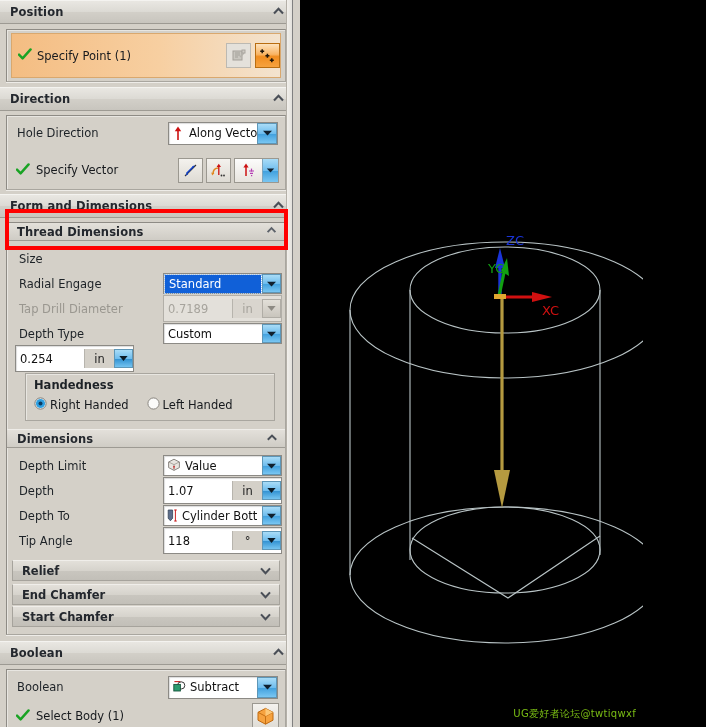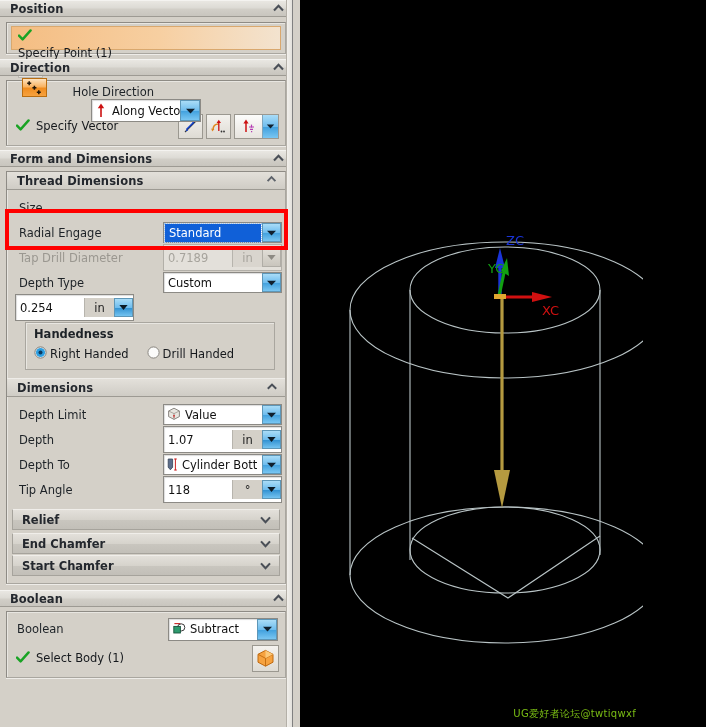--- a/index.html
+++ b/index.html
@@ -27,21 +27,21 @@
   }
   .panel-scroll-strip {
     position: absolute; right: 0; top: 0; width: 6px; height: 727px;
     background: linear-gradient(to right,#f2f0ec,#e3e1dc);
     border-left: 1px solid #b4b0a8;
   }
 
   
   .grp-head {
     position: relative;
-    height: 17px;
+    height: 24px;
     background: linear-gradient(to bottom,#e9e7e2 0%,#dcdad4 48%,#d2cfc8 52%,#c8c5be 100%);
     border-top: 1px solid #f4f3f0;
     border-bottom: 1px solid #9d9a93;
     display: flex; align-items: center;
     padding-left: 10px;
     cursor: default;
   }
   .grp-head .title {
     font-size: 11.5px; font-weight: bold; color: #24282e;
     letter-spacing: .1px;
@@ -157,26 +157,25 @@
   }
   .splitbtn .drop {
     width: 16px;
     background: linear-gradient(to bottom,#a9dcf7 0%,#6fbdee 50%,#3f9fdd 51%,#79c6f2 100%);
     border-left: 1px solid #7fa6bd;
     display: flex; align-items: center; justify-content: center;
   }
 
   
   .hl-bar {
-    position: relative; height: 24px;
+    position: relative; height: 45px;
     background: linear-gradient(to right,#f4bd82 0%,#f7cfa1 55%,#f3e3cf 100%);
     border: 1px solid #d9a86e;
-    display: flex; 
+    display: flex; align-items: center;
     padding-left: 6px;
-    flex-direction: column;
   }
 
   
   .hbox {
     margin: 3px 2px 2px 10px;
     border: 1px solid #a9a69f;
     box-shadow: inset 1px 1px 0 #e8e6e1;
     padding: 4px 8px 6px 8px;
     background: #d4d0c8;
   }
@@ -268,21 +267,21 @@
         <span class="title">Direction</span>
         <span class="chev">
           <svg width="13" height="13" viewBox="0 0 13 13">
               <path d="M2 8.5 L6.5 3.8 L11 8.5" fill="none" stroke="#4a4f57" stroke-width="2.1"></path>
             </svg>
         </span>
       </div>
       <div class="grp-body" style="padding:4px 6px 4px 6px;">
         <div class="sunken" style="padding:4px 6px 5px 6px;">
 
-          <div class="row" style="height:26px;margin-bottom:1px;flex-direction:column;">
+          <div class="row" style="height:26px;margin-bottom:10px;">
             <span class="lbl" style="width:155px;">Hole Direction</span>
             <span class="ctl">
               <span class="combo" style="width:110px;height:23px;">
                 <span class="ico" style="width:13px;margin-left:4px;">
                   <svg width="10" height="15" viewBox="0 0 10 15">
                       <path d="M5 14V4" stroke="#cc1111" stroke-width="1.6"></path>
                       <path d="M5 0.6 L8.2 5.2 L1.8 5.2 Z" fill="#cc1111"></path>
                     </svg>
                 </span>
                 <span class="txt" style="padding-left:3px;">Along Vector</span>
@@ -437,21 +436,21 @@
                     </svg>
                   </span>
                   <span class="rlbl">Right Handed</span>
                 </span>
                 <span class="radio">
                   <span style="margin-right:3px;">
                     <svg width="13" height="13" viewBox="0 0 13 13">
                       <circle cx="6.5" cy="6.5" r="5.6" fill="#fbfbfa" stroke="#8a8781"></circle>
                     </svg>
                   </span>
-                  <span class="rlbl">Drill Handed</span>
+                  <span class="rlbl">Left Handed</span>
                 </span>
               </div>
             </div>
           </div>
 
           <div class="grp-head" style="height:19px;margin:4px -4px 0 -4px;border-top:1px solid #eeece8;background:linear-gradient(to bottom,#e3e0da,#cfccc5);">
             <span class="title">Dimensions</span>
             <span class="chev" style="right:6px;">
               <svg width="12" height="12" viewBox="0 0 12 12">
                   <path d="M1.8 7.8 L6 3.6 L10.2 7.8" fill="none" stroke="#4a4f57" stroke-width="2"></path>

